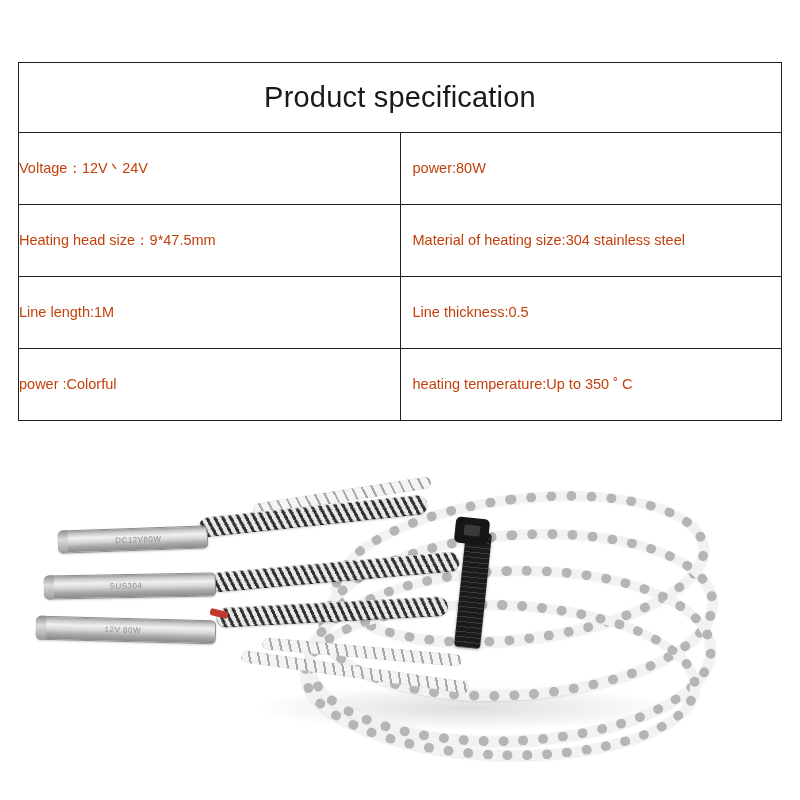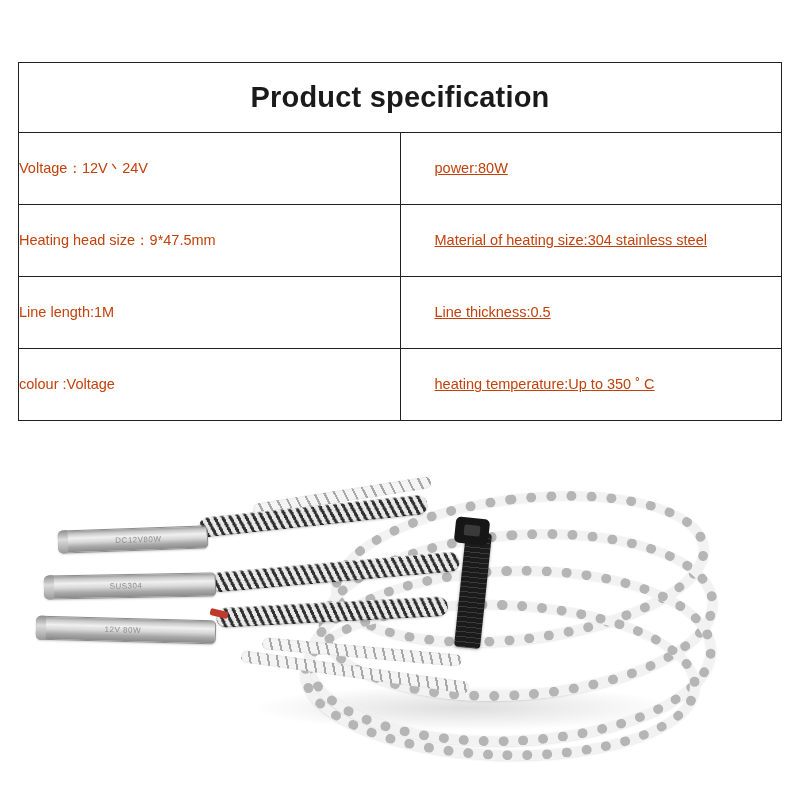--- a/index.html
+++ b/index.html
@@ -33,34 +33,33 @@
     border: 1px solid #231f20;
     padding: 0;
     vertical-align: middle;
   }
   .title-cell {
     height: 70px;
     text-align: center;
     font-size: 29px;
     color: #1a1a1a;
     letter-spacing: 0.2px;
-    font-weight: bold;
+    font-weight: normal;
   }
   .spec-cell {
     height: 72px;
     width: 50%;
     font-size: 14.5px;
     color: #c2410c;
     padding-left: 26px;
     padding-right: 10px;
     line-height: 1.35;
   }
   .spec-cell.right {
-    padding-left: 34px;
-    text-decoration: underline;
+    padding-left: 12px;
   }
 
   
   .photo {
     position: absolute;
     left: 0;
     top: 470px;
     width: 800px;
     height: 330px;
     background: #ffffff;
@@ -238,21 +237,21 @@
       </tr>
       <tr>
         <td class="spec-cell">Heating head size：9*47.5mm</td>
         <td class="spec-cell right">Material of heating size:304 stainless steel</td>
       </tr>
       <tr>
         <td class="spec-cell">Line length:1M</td>
         <td class="spec-cell right">Line thickness:0.5</td>
       </tr>
       <tr>
-        <td class="spec-cell">colour :Voltage</td>
+        <td class="spec-cell">power :Colorful</td>
         <td class="spec-cell right">heating temperature:Up to 350 ˚ C</td>
       </tr>
     </tbody>
   </table>
 
   <div class="photo">
 
     <div class="bundle-shadow"></div>
 
     <div class="cable" id="loop1"></div>

